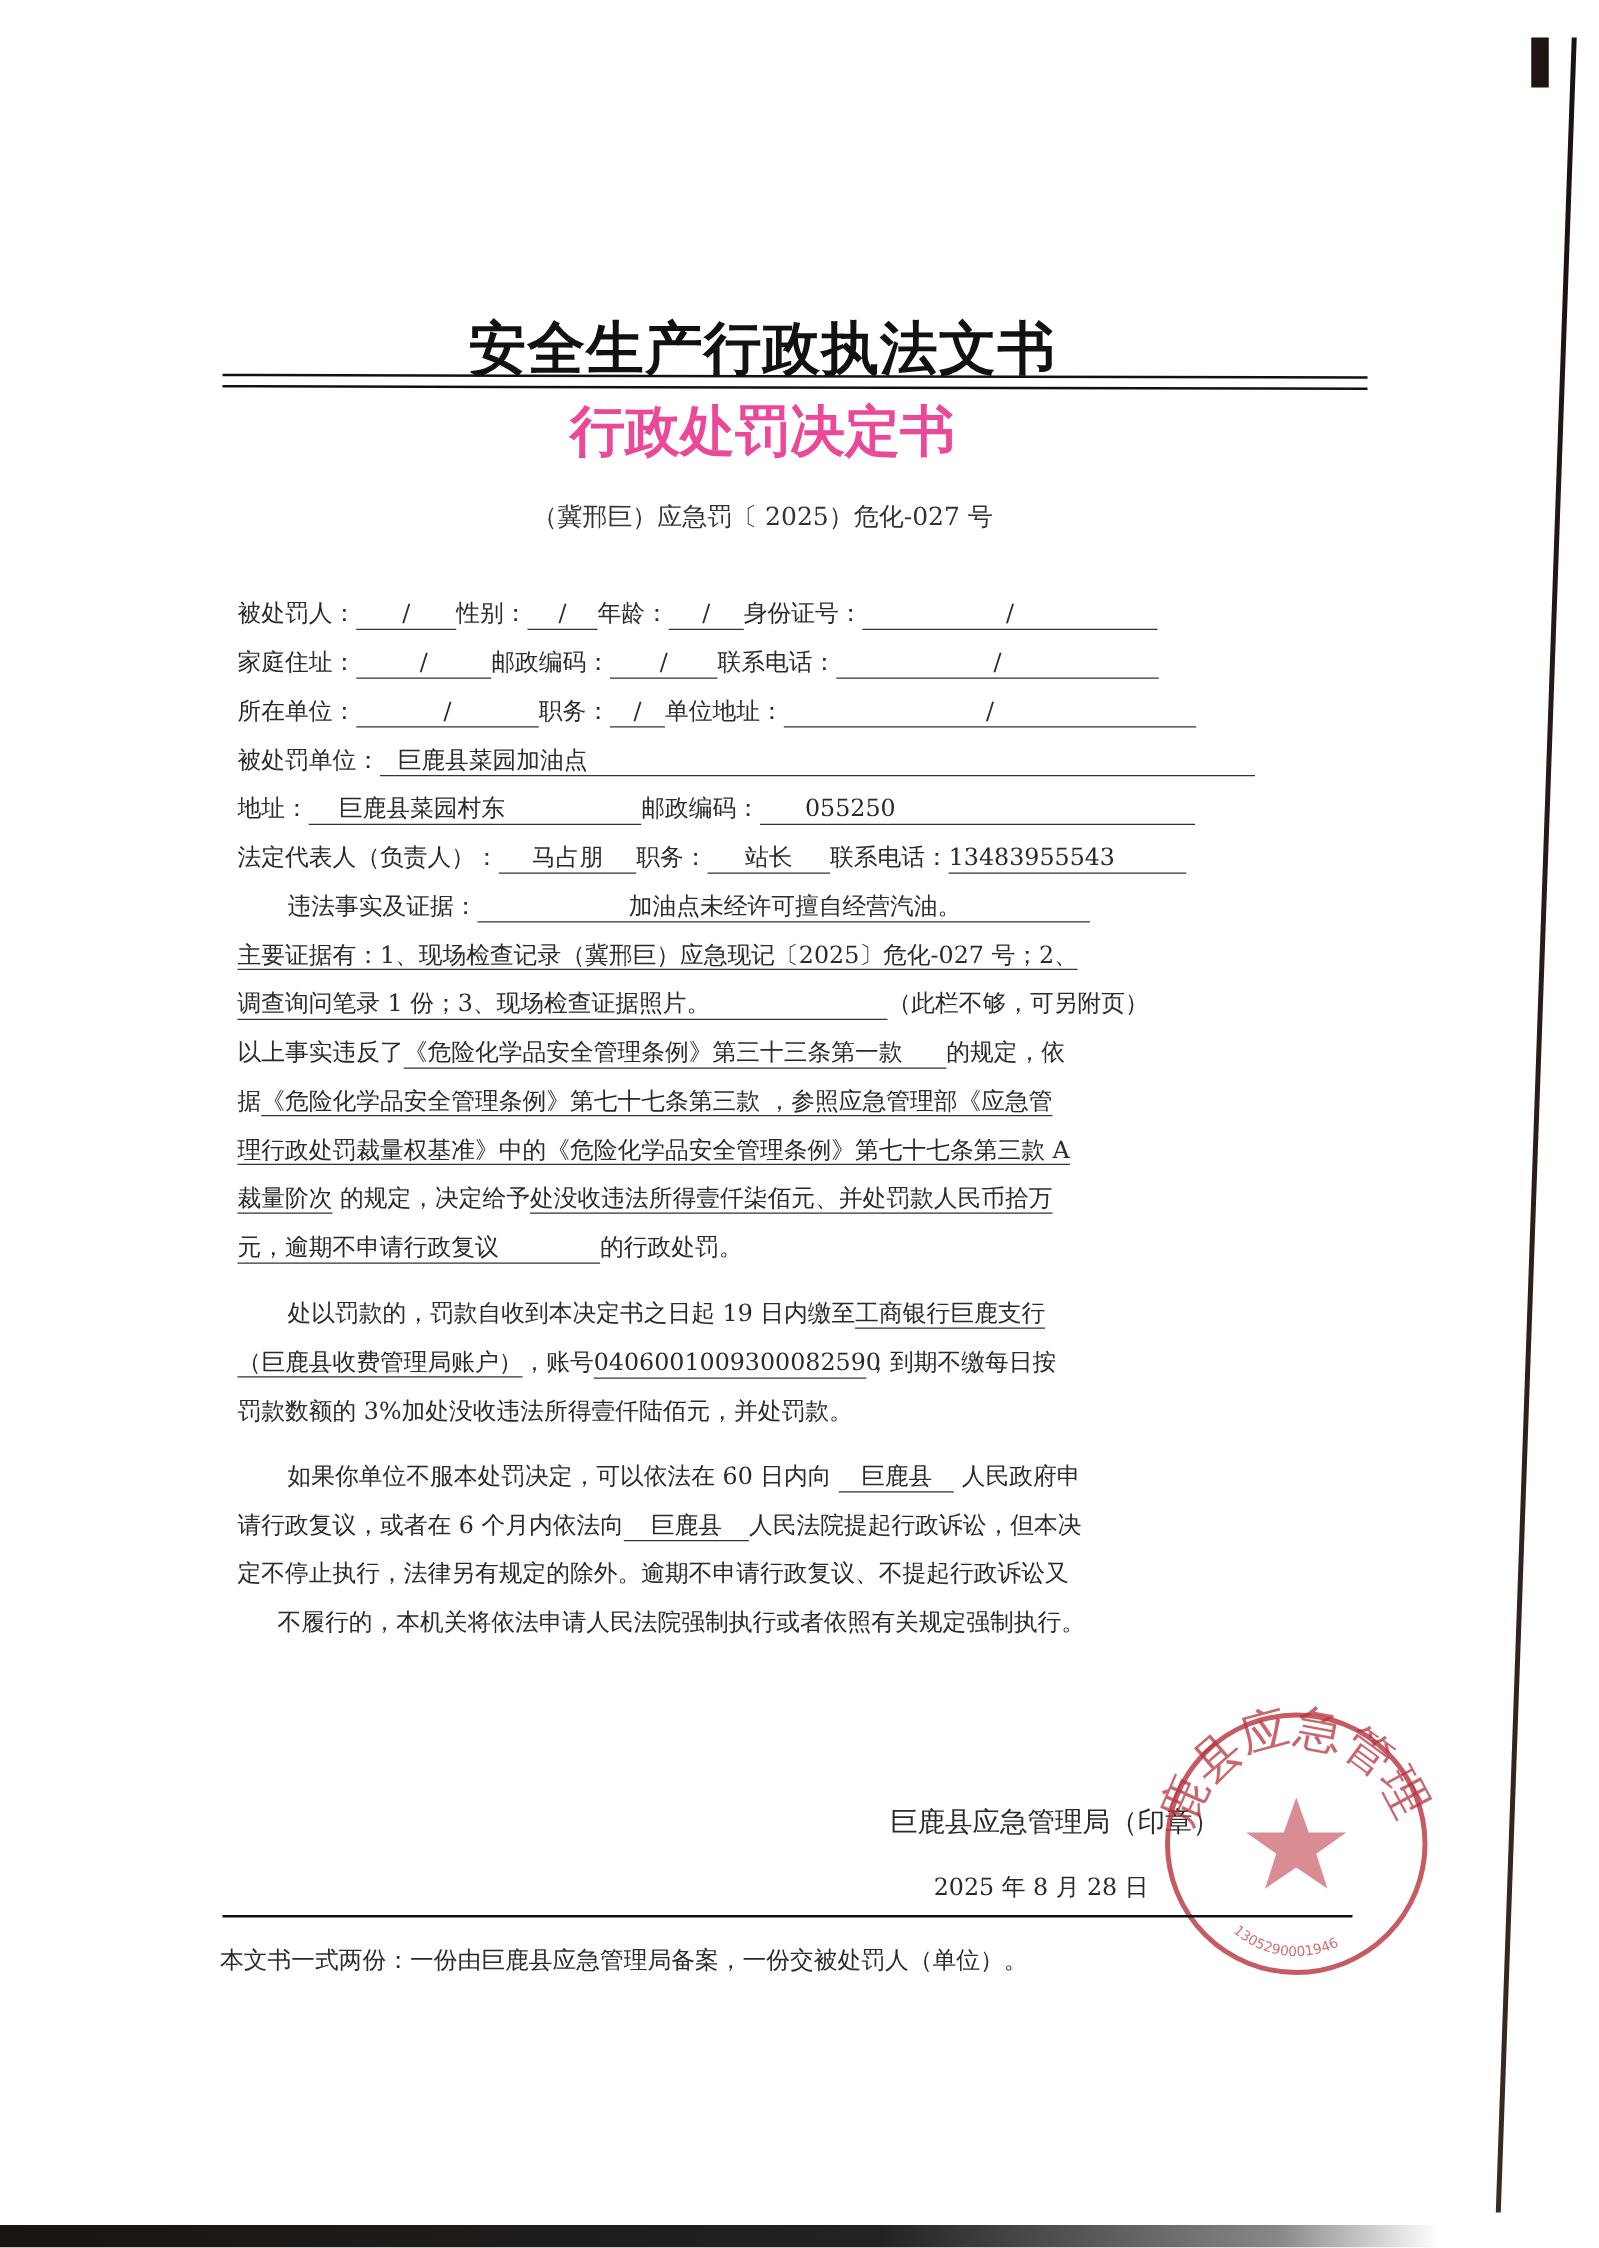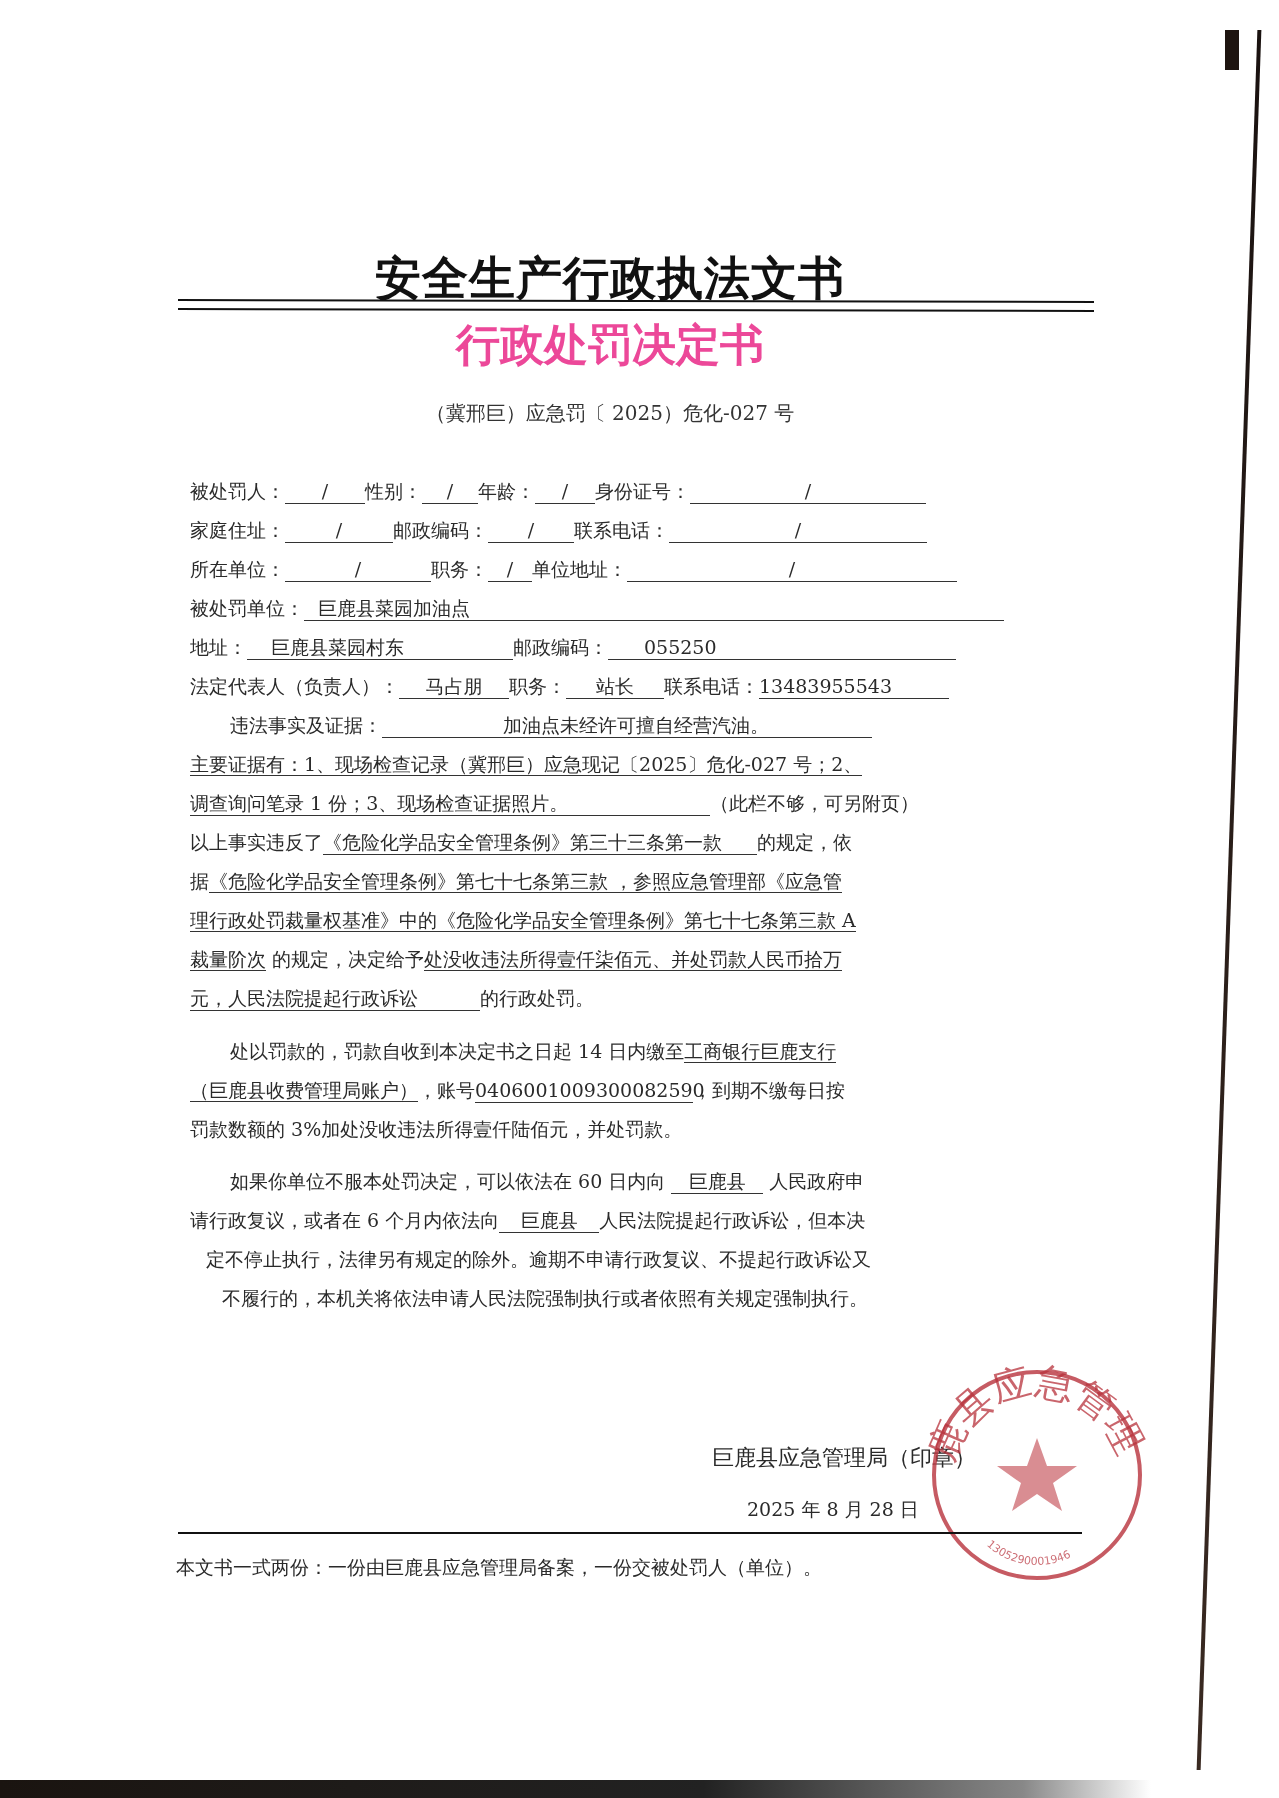--- a/index.html
+++ b/index.html
@@ -121,40 +121,40 @@
   <div class="line" style="top:868px;">
     <span>据</span><span class="ul">《危险化学品安全管理条例》第七十七条第三款 ，参照应急管理部《应急管</span>
   </div>
   <div class="line" style="top:907px;">
     <span class="ul">理行政处罚裁量权基准》中的《危险化学品安全管理条例》第七十七条第三款 A</span>
   </div>
   <div class="line" style="top:946px;">
     <span class="ul">裁量阶次</span><span> 的规定，决定给予</span><span class="ul">处没收违法所得壹仟柒佰元、并处罚款人民币拾万</span>
   </div>
   <div class="line" style="top:985px;">
-    <span class="u" style="width:290px; text-align:left;">元，人民法院提起行政诉讼</span><span>的行政处罚。</span>
+    <span class="u" style="width:290px; text-align:left;">元，逾期不申请行政复议</span><span>的行政处罚。</span>
   </div>
 
   <div class="line" style="top:1038px; left:48px;">
-    <span>处以罚款的，罚款自收到本决定书之日起 14 日内缴至</span><span class="ul">工商银行巨鹿支行</span>
+    <span>处以罚款的，罚款自收到本决定书之日起 19 日内缴至</span><span class="ul">工商银行巨鹿支行</span>
   </div>
   <div class="line" style="top:1077px;">
     <span class="ul">（巨鹿县收费管理局账户）</span><span>，账号</span><span class="u" style="width:218px; text-align:left;">0406001009300082590</span><span>，到期不缴每日按</span>
   </div>
   <div class="line" style="top:1116px;">
     <span>罚款数额的 3%加处没收违法所得壹仟陆佰元，并处罚款。</span>
   </div>
 
   <div class="line" style="top:1168px; left:48px;">
     <span>如果你单位不服本处罚决定，可以依法在 60 日内向</span>&nbsp;<span class="u" style="width:92px">巨鹿县</span>&nbsp;<span>人民政府申</span>
   </div>
   <div class="line" style="top:1207px;">
     <span>请行政复议，或者在 6 个月内依法向</span><span class="u" style="width:100px">巨鹿县</span><span>人民法院提起行政诉讼，但本决</span>
   </div>
-  <div class="line" style="top:1246px;margin-left:16px;">
+  <div class="line" style="top:1246px;">
     <span>定不停止执行，法律另有规定的除外。逾期不申请行政复议、不提起行政诉讼又</span>
   </div>
   <div class="line" style="top:1285px;margin-left:32px;">
     <span>不履行的，本机关将依法申请人民法院强制执行或者依照有关规定强制执行。</span>
   </div>
 
   <div class="sign">巨鹿县应急管理局（印章）</div>
   <div class="date">2025 年  8 月 28 日</div>
 
   <div class="stamp">

